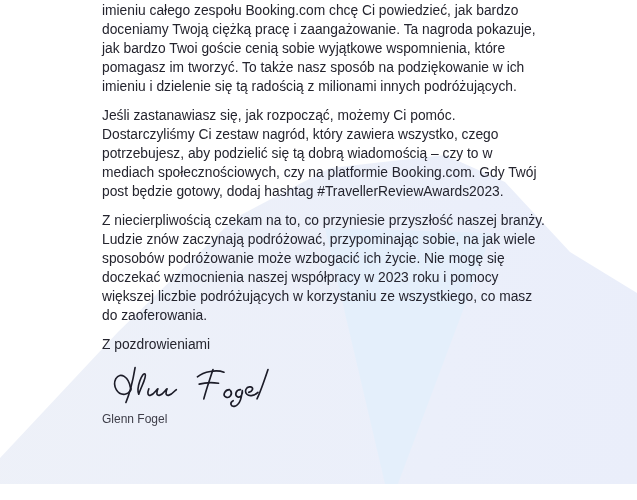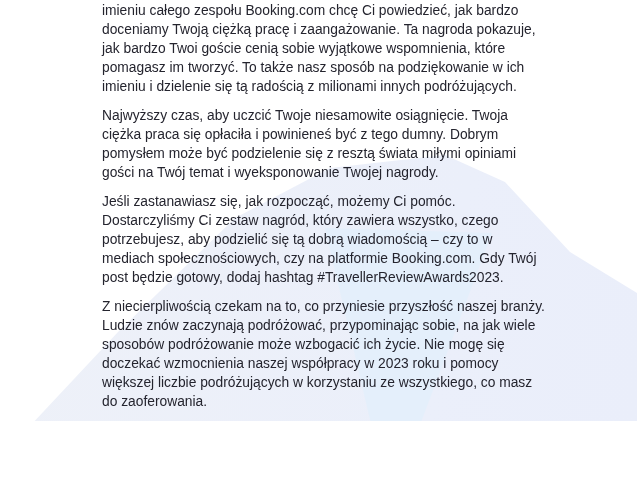--- a/index.html
+++ b/index.html
@@ -2,21 +2,21 @@
 <html><head>
 <meta charset="utf-8">
 <style>
   html, body { margin: 0; padding: 0; }
   body {
     width: 637px; height: 500px;
     font-family: "Liberation Sans", sans-serif;
   }
   .page {
     position: relative;
-    width: 637px; height: 421px;
+    width: 637px; height: 484px;
     background: #ffffff;
     overflow: hidden;
   }
   
   .bg-mountain {
     position: absolute; inset: 0;
     background: linear-gradient(100deg, #eef1f8 0%, #ebeffa 70%, #eaeefa 100%);
     clip-path: polygon(0px 458px, 118px 332px, 235px 218px, 330px 168px,
                        445px 155px, 505px 182px, 570px 252px, 637px 293px,
                        637px 500px, 0px 500px);
@@ -68,38 +68,35 @@
   <div class="bg-wedge"></div>
 
   <div class="letter">
 
     <p>imieniu całego zespołu Booking.com chcę Ci powiedzieć, jak bardzo
 doceniamy Twoją ciężką pracę i zaangażowanie. Ta nagroda pokazuje,
 jak bardzo Twoi goście cenią sobie wyjątkowe wspomnienia, które
 pomagasz im tworzyć. To także nasz sposób na podziękowanie w ich
 imieniu i dzielenie się tą radością z milionami innych podróżujących.</p>
 
-    <p>Najwyższy czas, aby uczcić Twoje niesamowite osiągnięcie. Twoja
-ciężka praca się opłaciła i powinieneś być z tego dumny. Dobrym
-pomysłem może być podzielenie się z resztą świata miłymi opiniami
-gości na Twój temat i wyeksponowanie Twojej nagrody.</p>
 
     <p><span>Jeśli zastanawiasz się, jak rozpocząć, możemy Ci pomóc.
 Dostarczyliśmy Ci zestaw nagród, który zawiera wszystko, czego
 potrzebujesz, aby podzielić się tą dobrą wiadomością – czy to w
 mediach społecznościowych, czy na platformie Booking.com. Gdy Twój
 post będzie gotowy, dodaj hashtag </span><span class="hashtag">#TravellerReviewAwards2023</span><span>.</span></p>
 
     <p>Z niecierpliwością czekam na to, co przyniesie przyszłość naszej branży.
 Ludzie znów zaczynają podróżować, przypominając sobie, na jak wiele
 sposobów podróżowanie może wzbogacić ich życie. Nie mogę się
 doczekać wzmocnienia naszej współpracy w 2023 roku i pomocy
 większej liczbie podróżujących w korzystaniu ze wszystkiego, co masz
 do zaoferowania.</p>
 
+    <p>Z pozdrowieniami</p>
 
     <div class="signature-block">
       <svg width="200" height="44" viewBox="0 0 200 48">
         <path class="sig-stroke" d="M22,26 C20,14 11,8 6,16 C2,24 8,34 16,33 C21,32 24,27 22,26"></path>
         <path class="sig-stroke" d="M27,4 C25,16 22,30 17,42"></path>
         <path class="sig-stroke" d="M31,33 C28,26 35,8 38,11 C40,14 33,26 31,33"></path>
         <path class="sig-stroke" d="M42,27 C40,32 41,35 44,34 C48,33 50,28 52,27 C50,31 50,35 54,34 C58,33 60,28 62,27 C60,31 60,35 64,34 C68,33 70,29 72,28"></path>
         <path class="sig-stroke" d="M95,14 C102,8 116,6 124,9"></path>
         <path class="sig-stroke" d="M112,6 C108,18 104,30 102,38"></path>
         <path class="sig-stroke" d="M97,22 C104,20 112,20 118,21"></path>

